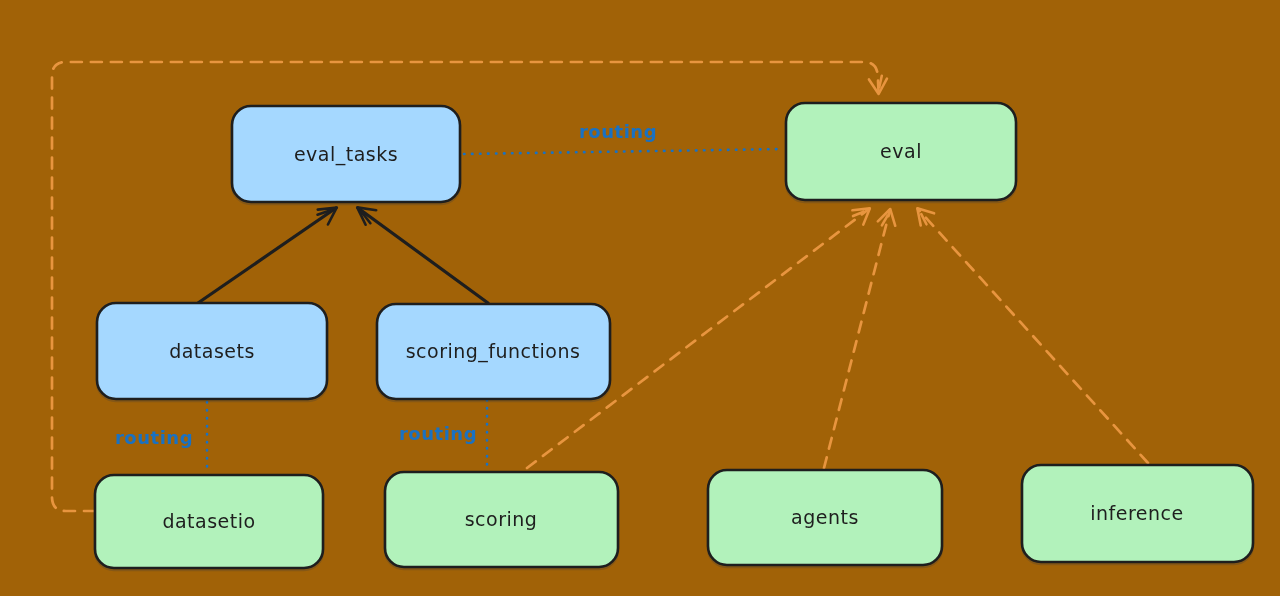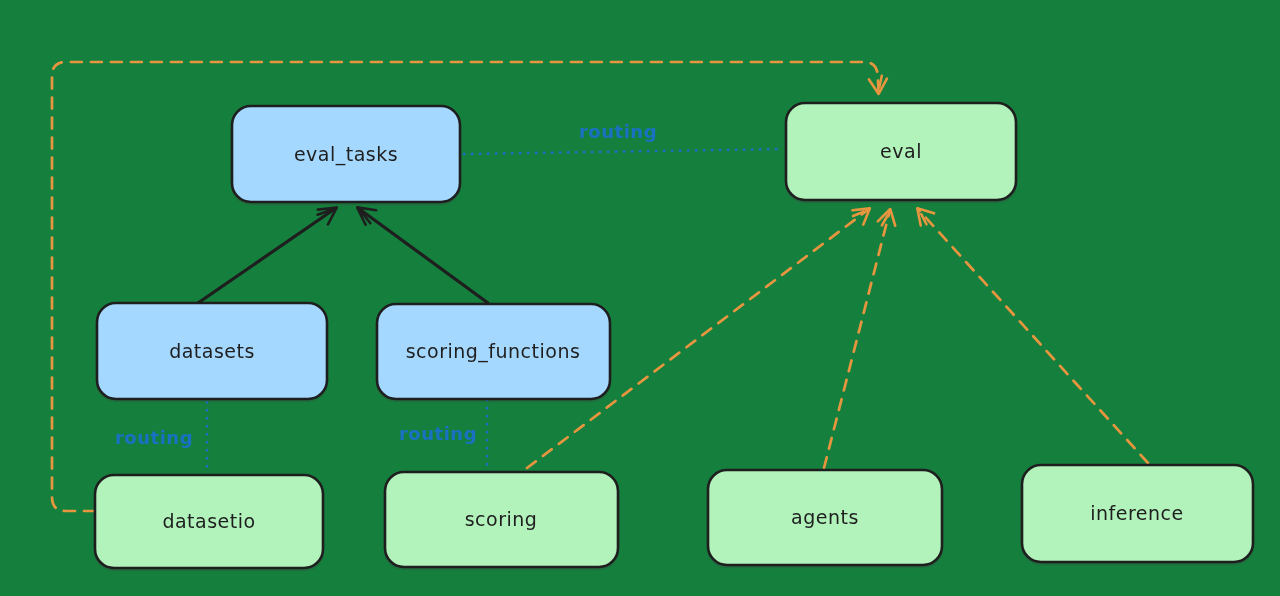--- a/index.html
+++ b/index.html
@@ -5,21 +5,21 @@
   html, body {
     margin: 0;
     padding: 0;
     background: #ffffff;
     font-family: "DejaVu Sans", "Liberation Sans", sans-serif;
   }
   .canvas-wrap {
     position: relative;
     width: 1280px;
     height: 596px;
-    background: #15803d;
+    background: #a16207;
     overflow: hidden;
   }
   svg { display: block; }
   .node-rect {
     stroke-width: 2.6;
     filter: drop-shadow(0px 2px 0px rgba(60,60,60,0.28));
   }
   .node-label {
     font-size: 19px;
     fill: #1e1e1e;

